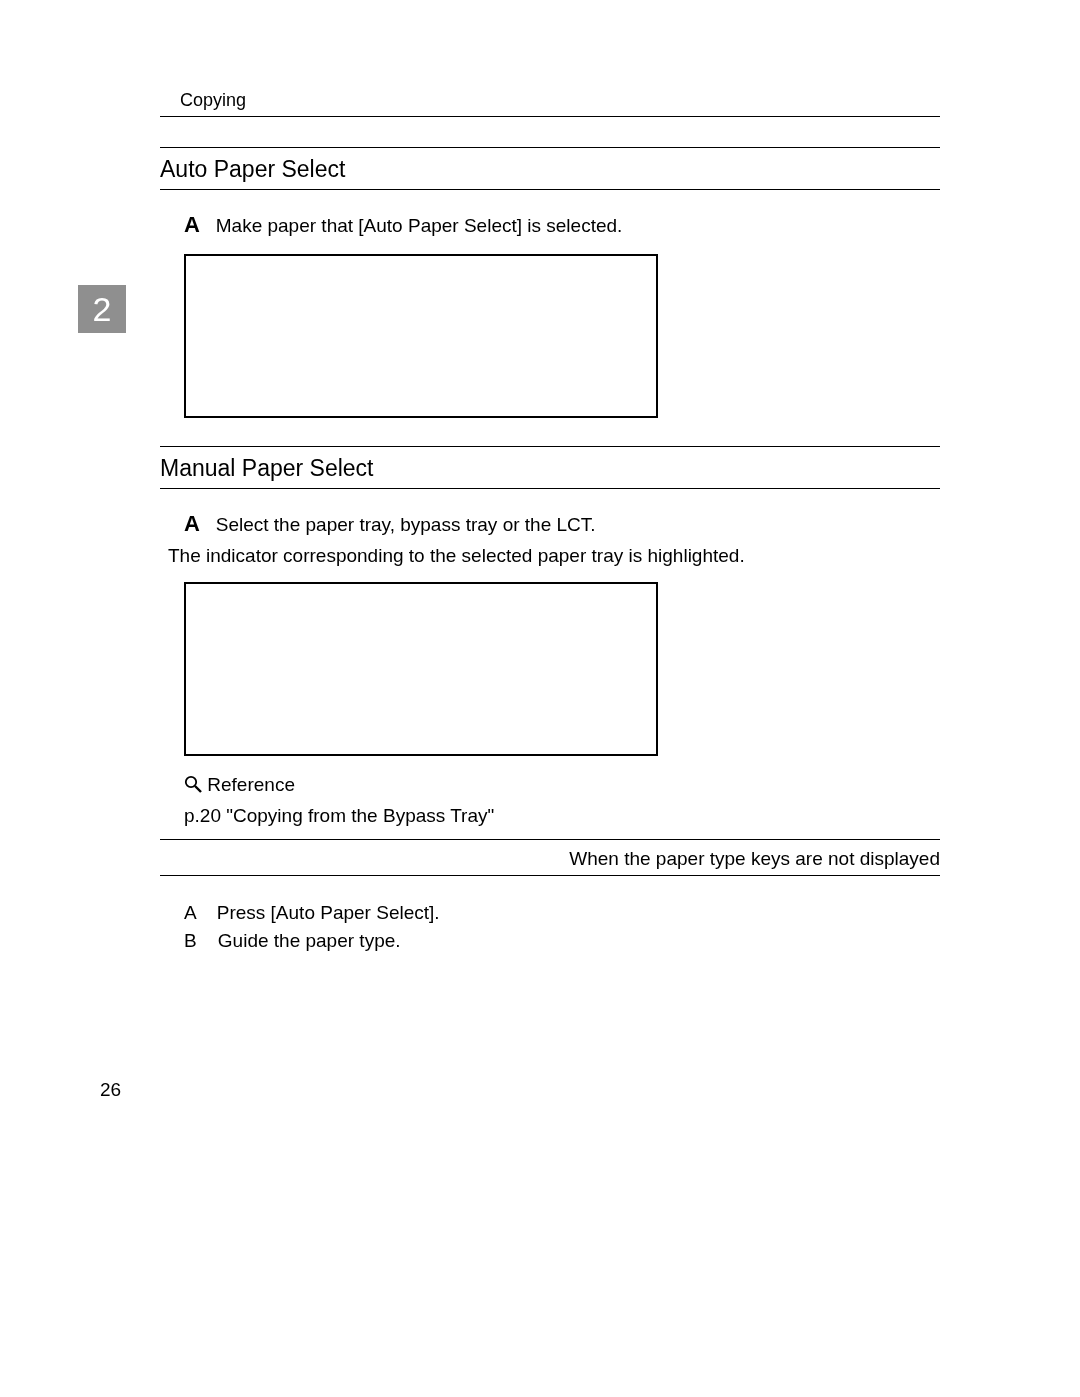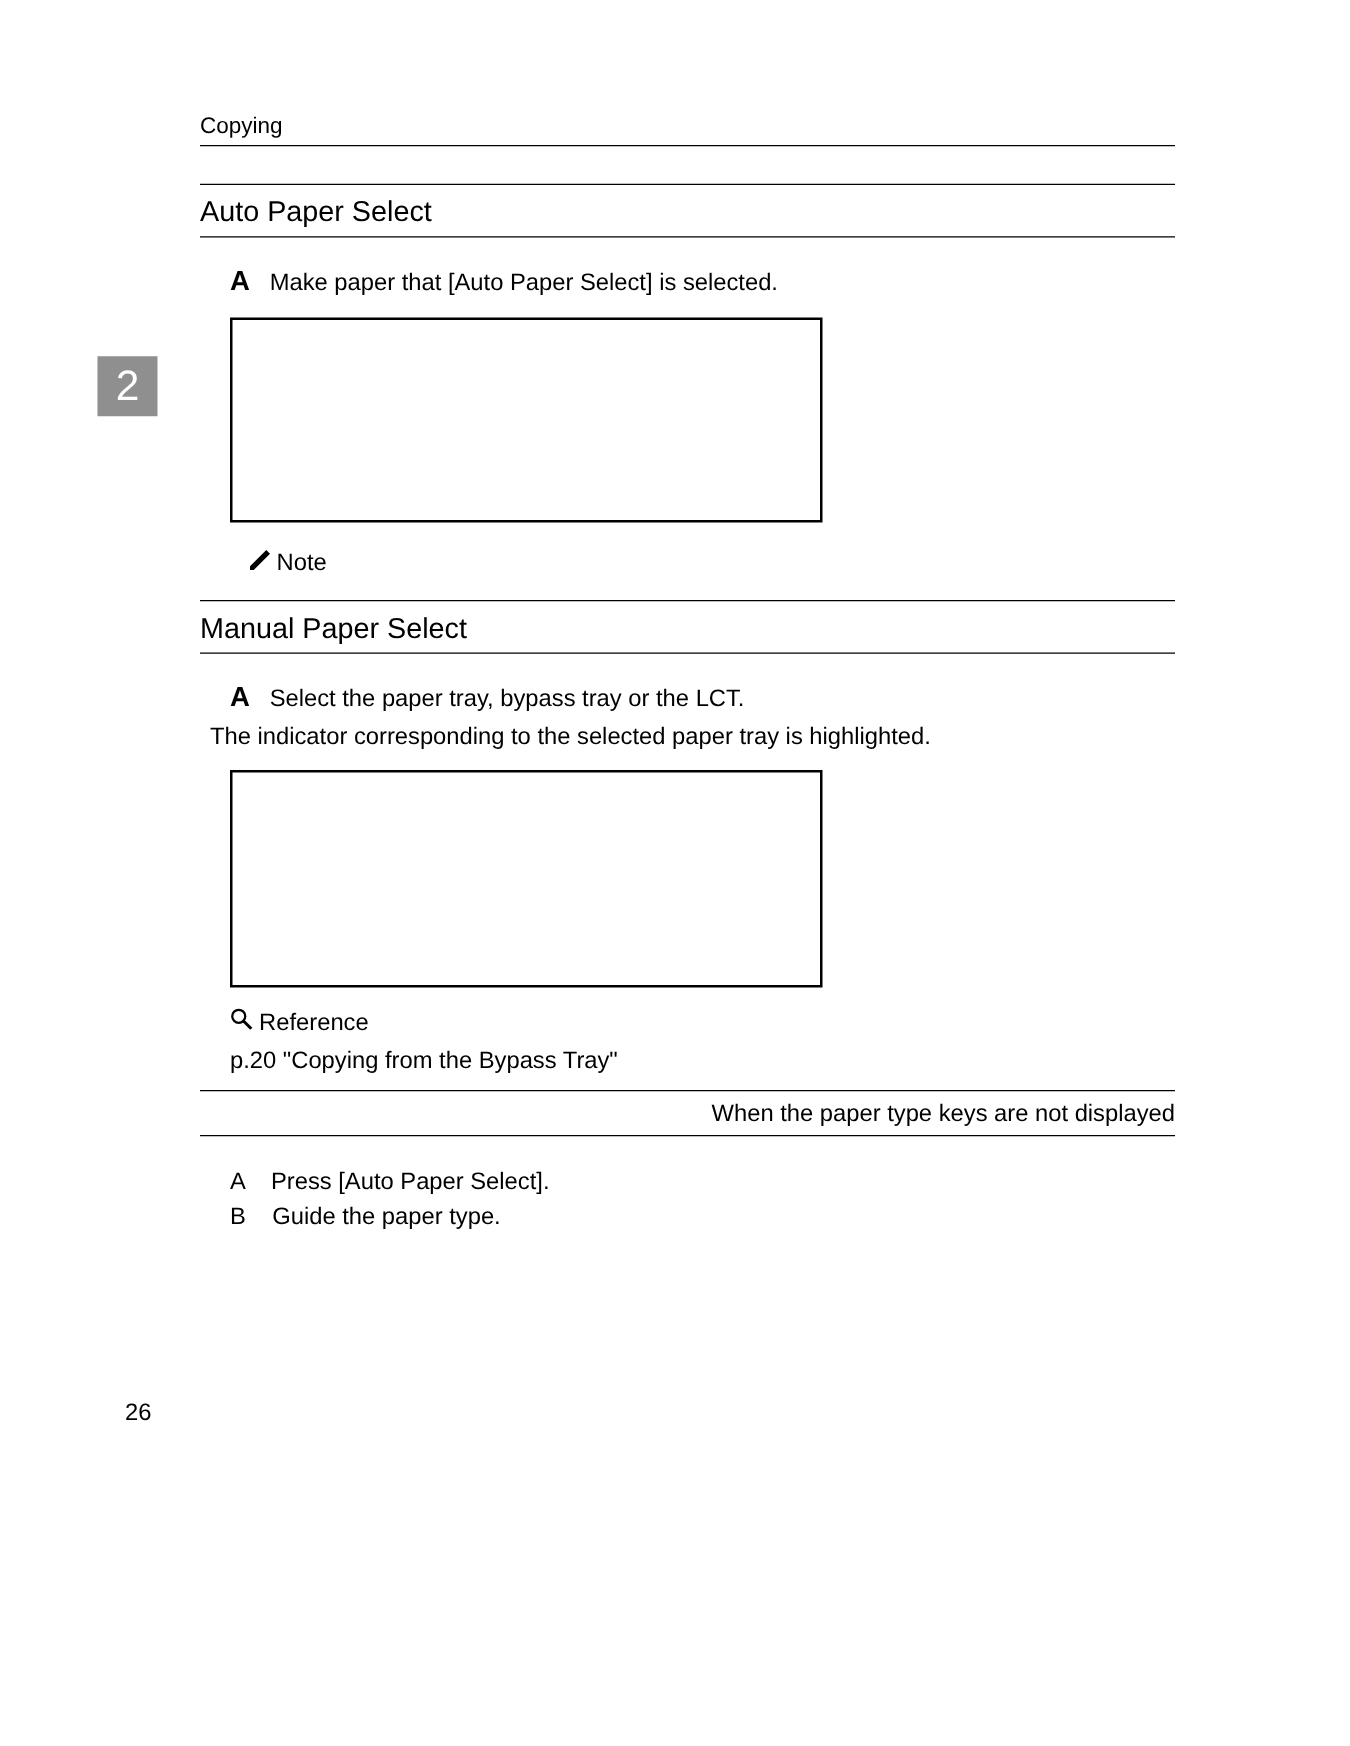--- a/index.html
+++ b/index.html
@@ -20,20 +20,21 @@
   }
   .content-col {
     position: absolute;
     left: 160px;
     right: 140px;
     top: 88px;
   }
   .running-head {
     font-size: 18px;
     margin-bottom: 4px;
+    margin-left: 20px;
   }
   .rule {
     border: none;
     border-top: 1.5px solid #000;
     margin: 0;
   }
   .rule-thin {
     border: none;
     border-top: 1px solid #000;
     margin: 0;
@@ -109,21 +110,21 @@
   .ref-head { font-size: 19px; }
   .sub-step-list {
     margin-left: 24px;
     margin-top: 24px;
     font-size: 19px;
   }
   .sub-step-list div { margin-top: 2px; }
   .page-number {
     position: absolute;
     left: 100px;
-    top: 1118px;
+    top: 1077px;
     font-size: 19px;
   }
   svg { overflow: visible; }
 </style>
 </head>
 <body>
 
 <div class="page">
 
   <div class="chap-tab">
@@ -143,28 +144,20 @@
 
     <div class="step-row">
       <span class="step-letter">A</span>
       <span>&nbsp;</span>
       <span class="step-text">Make paper that [Auto Paper Select] is selected.</span>
     </div>
 
     <div class="figure-box"></div>
 
     <div class="note-block">
-      <div class="note-head">
-        <span class="note-icon">
-          <svg width="18" height="16" viewBox="0 0 18 16">
-            <path d="M2 13 L12 3 L15 6 L5 16 L2 16 Z M12 3 L15 0 L18 3 L15 6 Z" fill="#000"></path>
-          </svg>
-        </span>
-        <span>Note</span>
-      </div>
     </div>
 
     <div class="spacer-8"></div>
     <hr class="rule">
     <div class="section-heading">Manual Paper Select</div>
     <hr class="rule">
 
     <div class="step-row">
       <span class="step-letter">A</span>
       <span>&nbsp;</span>

